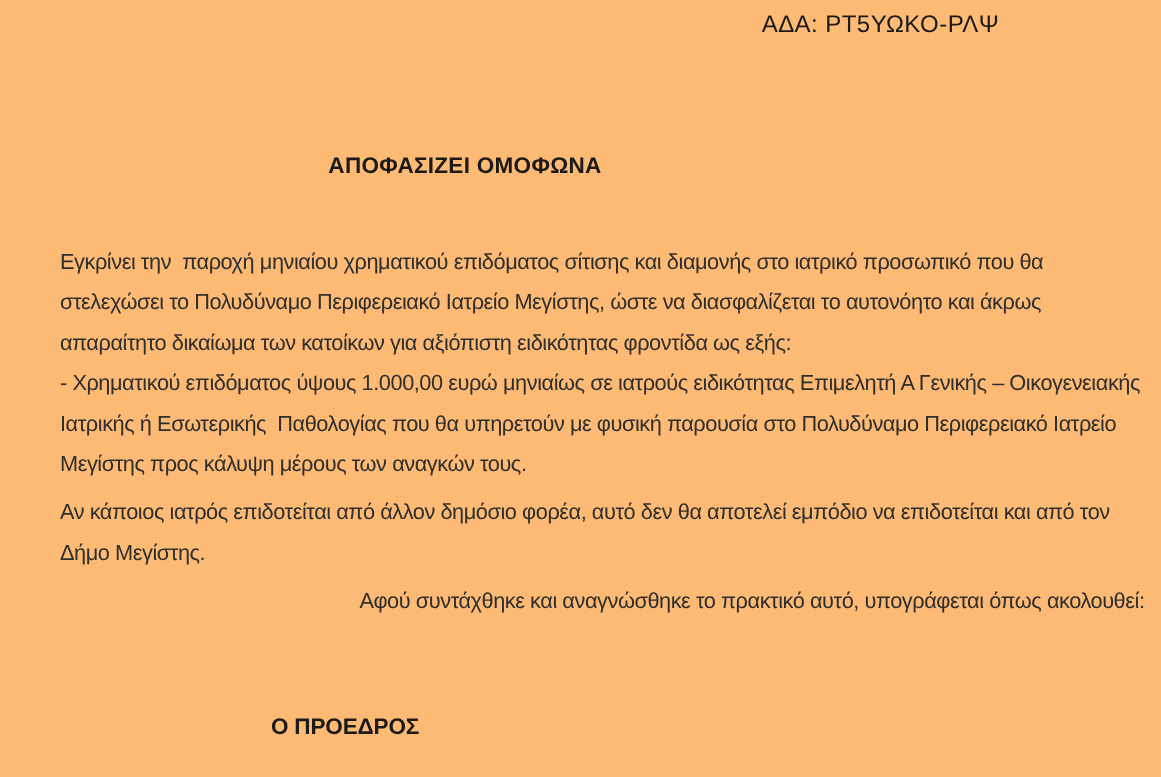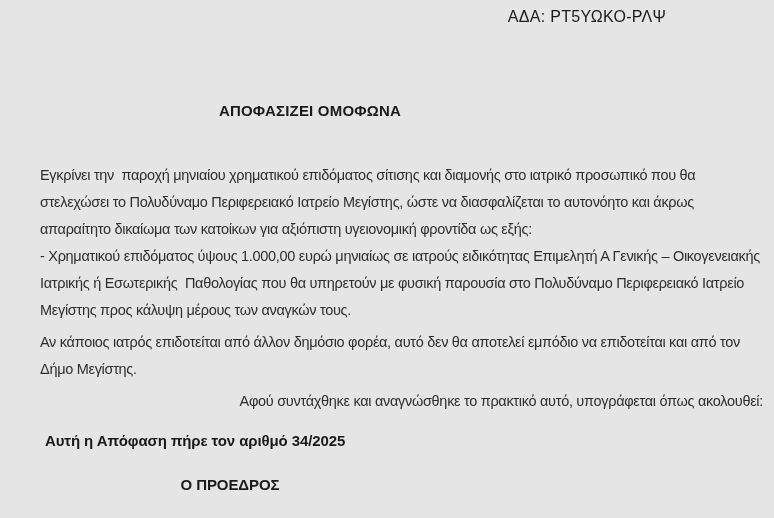--- a/index.html
+++ b/index.html
@@ -1,21 +1,21 @@
 <!DOCTYPE html>
 <html lang="el"><head>
 <meta charset="utf-8">
 <style>
   * { margin: 0; padding: 0; box-sizing: border-box; }
   html, body { background: #ffffff; }
   .page {
     position: relative;
     width: 774px;
     height: 518px;
-    background: #e5e5e5;
+    background: #fdba74;
     overflow: hidden;
     font-family: "Liberation Sans", "DejaVu Sans", sans-serif;
     color: #2e2e2e;
   }
   .ada-line {
     position: absolute;
     left: 400px; top: 7px; width: 374px;
     text-align: center;
     font-size: 16px; line-height: 20px;
     letter-spacing: 0.3px;
@@ -65,27 +65,26 @@
 </style>
 </head>
 <body>
 
 <div class="page">
 
   <div class="ada-line">ΑΔΑ: ΡΤ5ΥΩΚΟ-ΡΛΨ</div>
 
   <div class="doc-heading">ΑΠΟΦΑΣΙΖΕΙ ΟΜΟΦΩΝΑ</div>
 
-  <div class="para para-1">Εγκρίνει την  παροχή μηνιαίου χρηματικού επιδόματος σίτισης και διαμονής στο ιατρικό προσωπικό που θα στελεχώσει το Πολυδύναμο Περιφερειακό Ιατρείο Μεγίστης, ώστε να διασφαλίζεται το αυτονόητο και άκρως απαραίτητο δικαίωμα των κατοίκων για αξιόπιστη υγειονομική φροντίδα ως εξής:</div>
+  <div class="para para-1">Εγκρίνει την  παροχή μηνιαίου χρηματικού επιδόματος σίτισης και διαμονής στο ιατρικό προσωπικό που θα στελεχώσει το Πολυδύναμο Περιφερειακό Ιατρείο Μεγίστης, ώστε να διασφαλίζεται το αυτονόητο και άκρως απαραίτητο δικαίωμα των κατοίκων για αξιόπιστη ειδικότητας φροντίδα ως εξής:</div>
 
   <div class="para para-2">- Χρηματικού επιδόματος ύψους 1.000,00 ευρώ μηνιαίως σε ιατρούς ειδικότητας Επιμελητή Α Γενικής – Οικογενειακής Ιατρικής ή Εσωτερικής  Παθολογίας που θα υπηρετούν με φυσική παρουσία στο Πολυδύναμο Περιφερειακό Ιατρείο Μεγίστης προς κάλυψη μέρους των αναγκών τους.</div>
 
   <div class="para para-3">Αν κάποιος ιατρός επιδοτείται από άλλον δημόσιο φορέα, αυτό δεν θα αποτελεί εμπόδιο να επιδοτείται και από τον Δήμο Μεγίστης.</div>
 
   <div class="para para-4">Αφού συντάχθηκε και αναγνώσθηκε το πρακτικό αυτό, υπογράφεται όπως ακολουθεί:</div>
 
-  <div class="decision-number">Αυτή η Απόφαση πήρε τον αριθμό 34/2025</div>
 
   <div class="sig sig-left-title">Ο ΠΡΟΕΔΡΟΣ</div>
 
 
 
 </div>
 
 </body></html>

